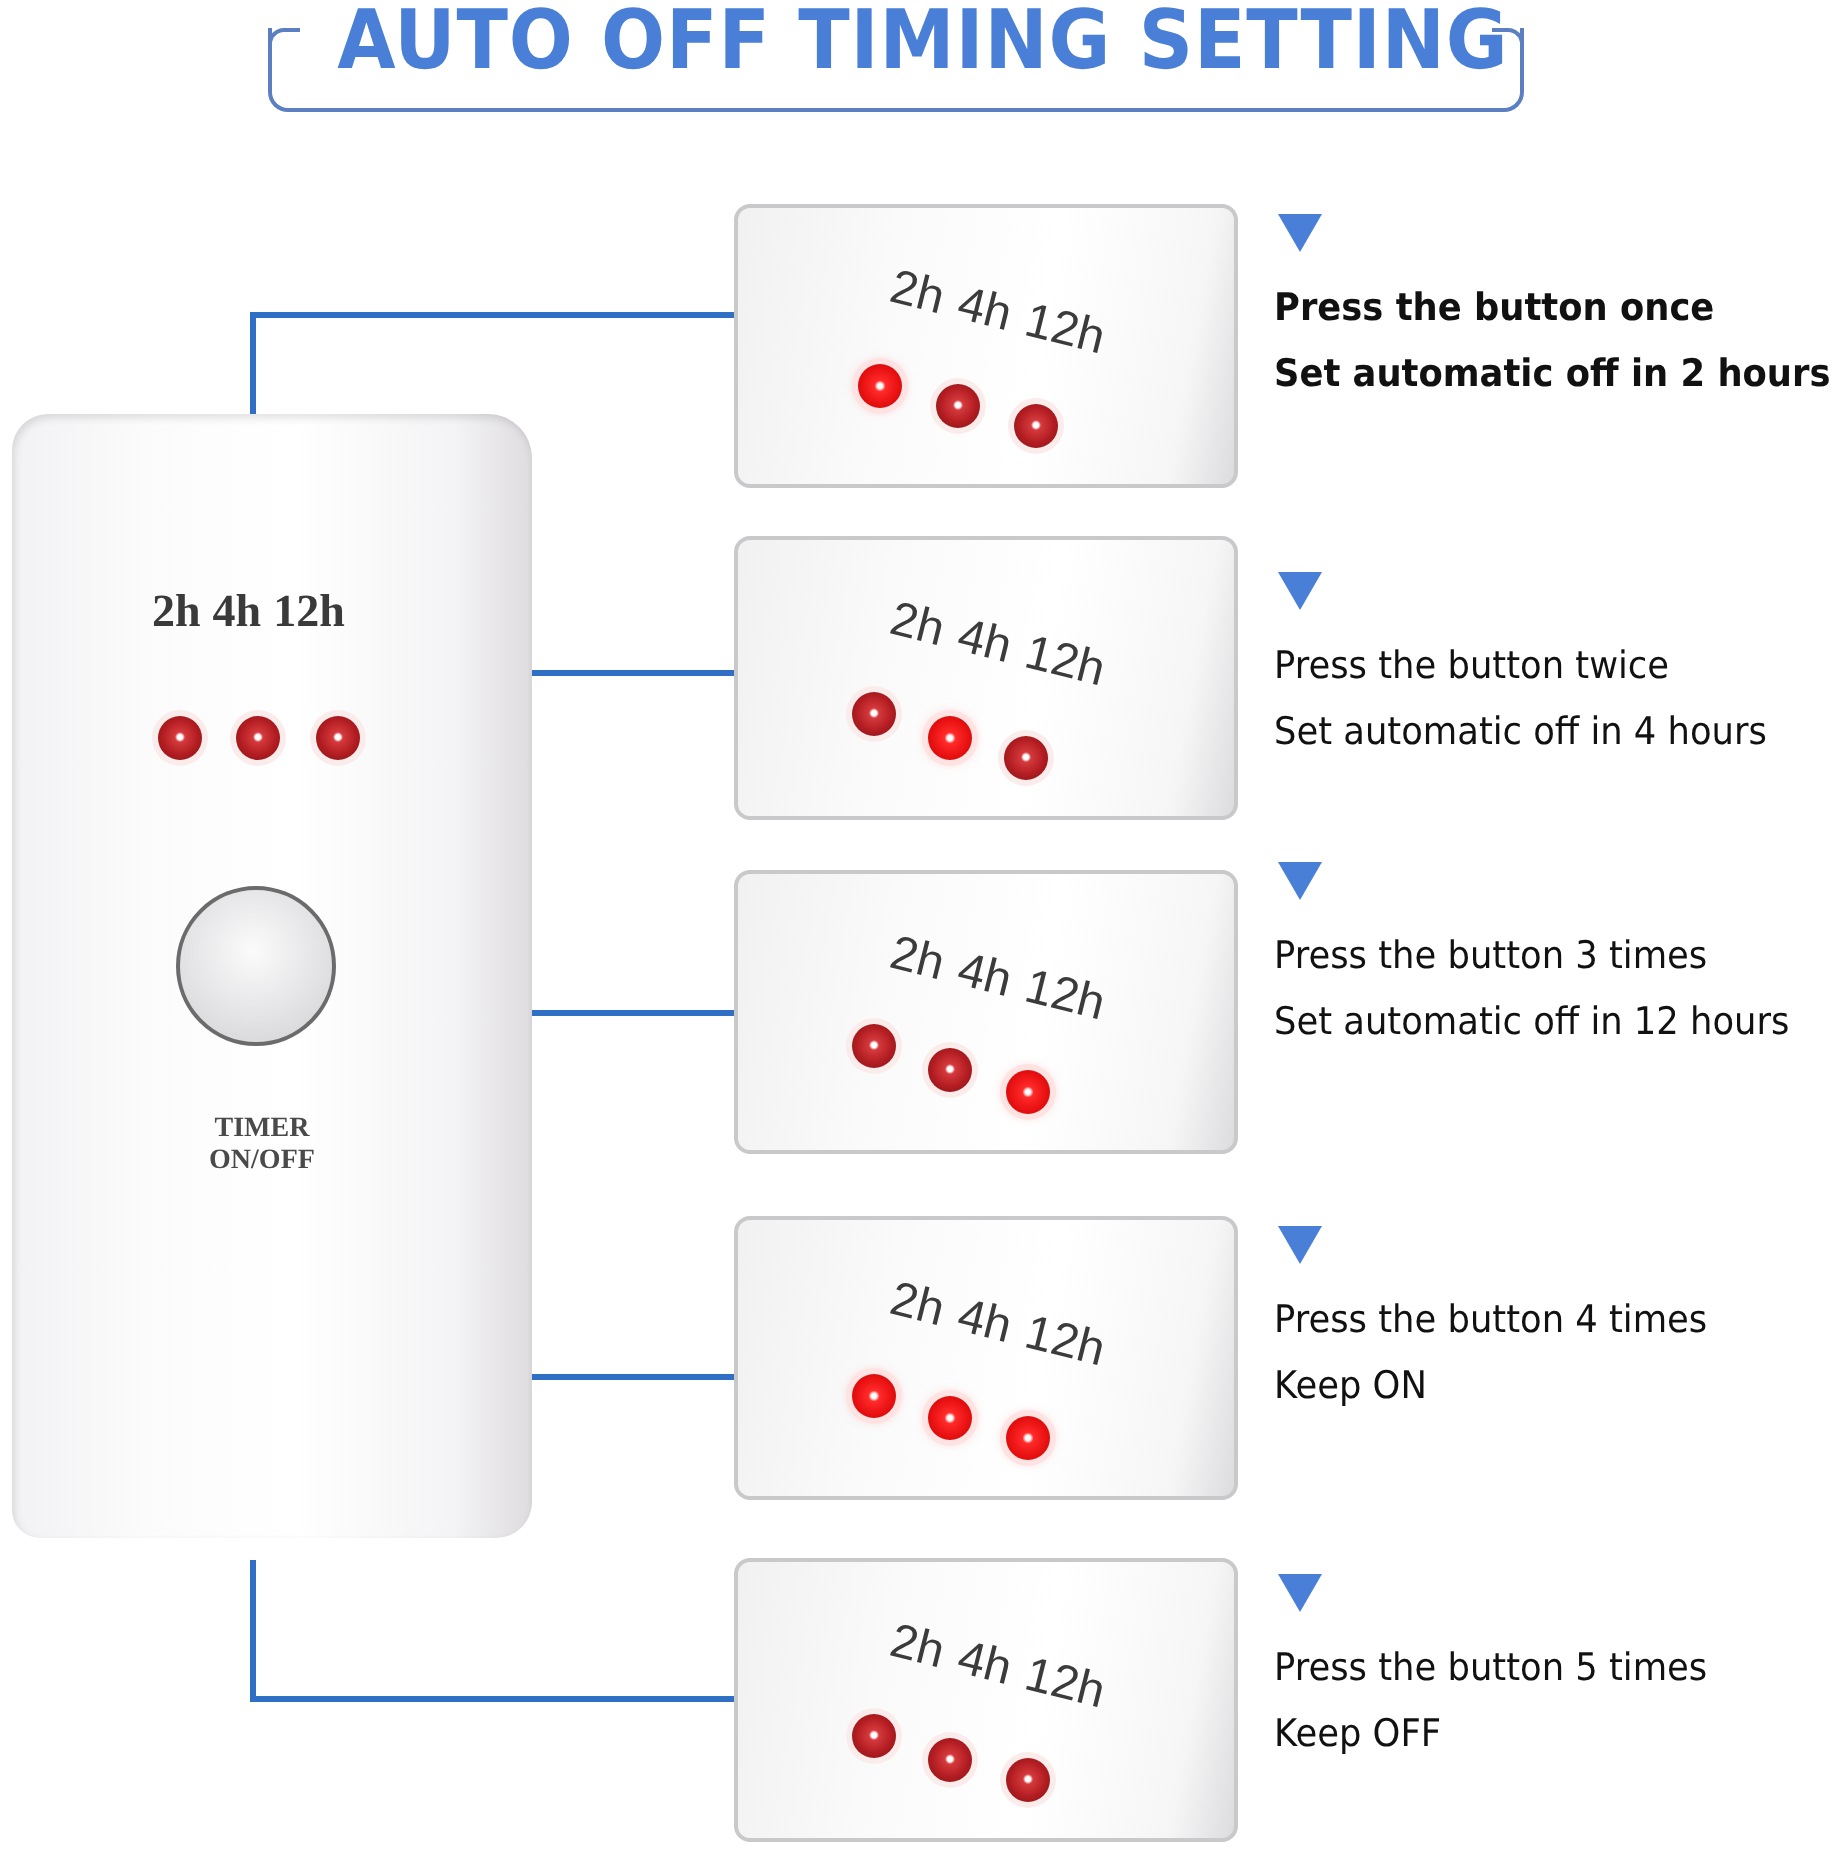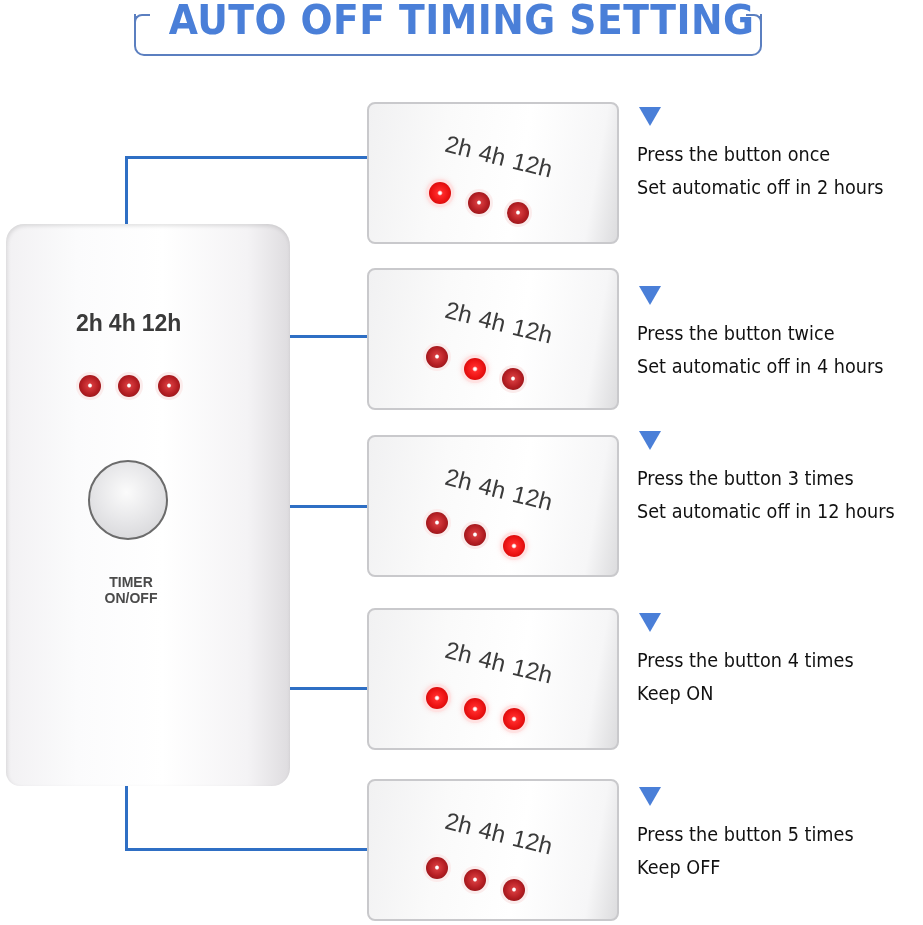--- a/index.html
+++ b/index.html
@@ -10,23 +10,23 @@
   .title-bracket::before { content:""; position:absolute; left:-2px; top:0; width:14px; height:10px;
     border-top:2px solid #5b7fc0; border-left:2px solid #5b7fc0; border-radius:8px 0 0 0; }
   .title-bracket::after { content:""; position:absolute; right:-2px; top:0; width:14px; height:10px;
     border-top:2px solid #5b7fc0; border-right:2px solid #5b7fc0; border-radius:0 8px 0 0; }
   .title { position:absolute; left:0; width:923px; top:-4px; text-align:center;
     font-family:"DejaVu Sans", sans-serif; font-weight:bold; font-size:41px; letter-spacing:0.5px;
     color:#4a7fd8; transform:scaleX(0.92); }
 
   .line { position:absolute; background:#2f6fc4; }
 
-  .device { position:absolute; left:6px; top:224px; width:284px; height:562px;
+  .device { position:absolute; left:6px; top:207px; width:260px; height:562px;
     background:linear-gradient(90deg,#f2f1f3 0%,#fbfbfc 25%,#ffffff 55%,#f4f3f5 85%,#dedcdf 100%);
-    border-radius:18px 22px 18px 14px; box-shadow:1px 2px 4px rgba(0,0,0,0.12) inset; }
+    border-radius:18px 22px 18px 14px; box-shadow:1px 2px 4px rgba(0,0,0,0.12) inset;font-family:Liberation Serif, serif; }
   .dev-labels { position:absolute; left:70px; top:86px; width:130px; font-size:23px; font-weight:bold;
     color:#3a3a3a; white-space:nowrap; }
   .dev-labels span { margin-right:6px; }
   .led { position:absolute; border-radius:50%; }
   .led.dim { background:radial-gradient(circle at 50% 48%, #ffffff 0 8%, #d4393c 16%, #b31d22 55%, #7a1214 100%);
     box-shadow:0 0 0 3px #fbecec; }
   .led.on { background:radial-gradient(circle at 50% 50%, #ffffff 0 8%, #ff2a2a 18%, #e81010 60%, #b40a0a 100%);
     box-shadow:0 0 0 3px #ffe2e2, 0 0 6px rgba(255,40,40,0.5); }
   .dev-button { position:absolute; left:82px; top:236px; width:80px; height:80px; border-radius:50%;
     background:radial-gradient(circle at 48% 40%, #fbfbfb 0%, #e8e8ea 45%, #d0d0d3 100%);
@@ -103,21 +103,21 @@
   <div class="led on" style="left:134px;top:98px;width:22px;height:22px;"></div>
 </div>
 
 <div class="panel" style="top:779px;">
   <div class="panel-labels"><span>2h</span><span>4h</span><span>12h</span></div>
   <div class="led dim" style="left:57px;top:76px;width:22px;height:22px;"></div>
   <div class="led dim" style="left:95px;top:88px;width:22px;height:22px;"></div>
   <div class="led dim" style="left:134px;top:98px;width:22px;height:22px;"></div>
 </div>
 
-<div class="step" style="top:107px;">
+<div class="step" style="top:107px;font-weight:bold;">
   <div class="arrow"></div>
   <div class="step-line">Press the button once</div>
   <div class="step-line">Set automatic off in 2 hours</div>
 </div>
 <div class="step" style="top:286px;">
   <div class="arrow"></div>
   <div class="step-line">Press the button twice</div>
   <div class="step-line">Set automatic off in 4 hours</div>
 </div>
 <div class="step" style="top:431px;">

